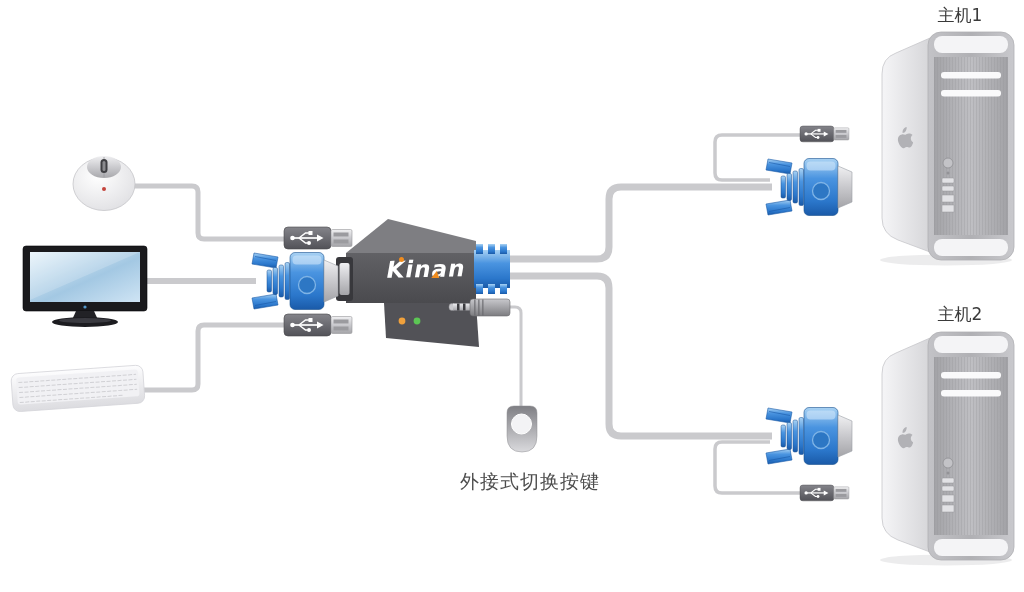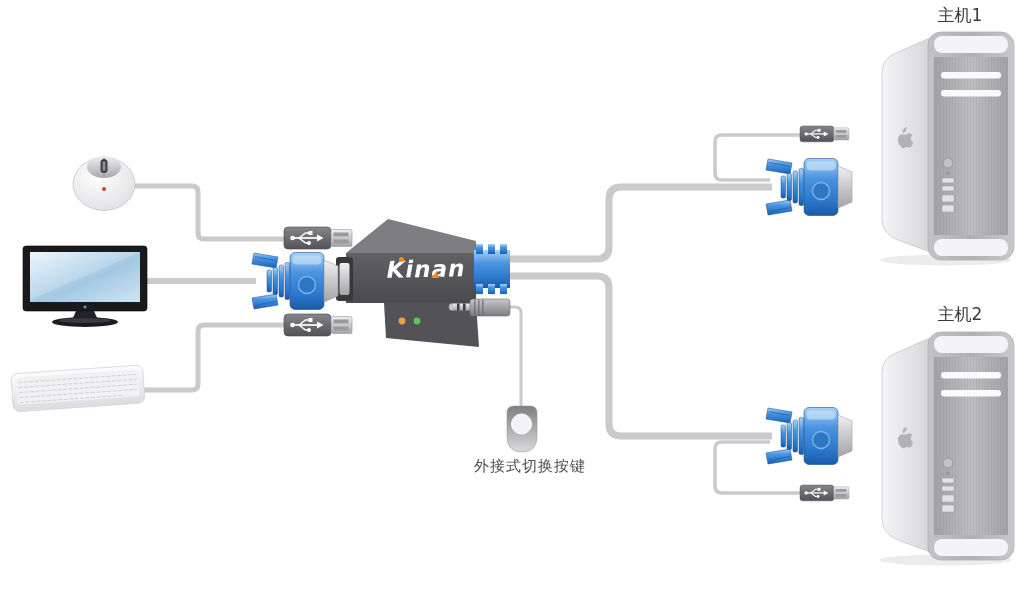--- a/index.html
+++ b/index.html
@@ -2,21 +2,21 @@
 <html><head>
 <meta charset="utf-8">
 <style>
   html,body{margin:0;padding:0;background:#fff;}
   #stage{position:relative;width:1024px;height:592px;background:#ffffff;overflow:hidden;
          font-family:"DejaVu Sans",sans-serif;}
   #art{position:absolute;left:0;top:0;}
   .lbl{position:absolute;color:#3a3a3a;font-size:17px;font-weight:500;text-align:center;}
   #host1-label{left:890px;top:4px;width:140px;}
   #host2-label{left:890px;top:303px;width:140px;}
-  #button-label{left:450px;top:457px;width:160px;font-size:15px;color:#4d4d4d;letter-spacing:1px;font-weight:500;}
+  #button-label{left:450px;top:469px;width:160px;font-size:19px;color:#4d4d4d;letter-spacing:1px;font-weight:500;}
   #brand-logo{position:absolute;left:374px;top:256px;width:104px;text-align:center;
               color:#ffffff;font-size:23px;font-weight:800;font-style:italic;
               letter-spacing:1px;transform:rotate(-1deg);}
   #brand-dot{position:absolute;left:399px;top:257px;width:5px;height:5px;border-radius:50%;background:#f08c1e;}
   #brand-tri{position:absolute;left:432px;top:271px;width:0;height:0;
              border-left:4px solid transparent;border-right:4px solid transparent;
              border-bottom:7px solid #f08c1e;transform:skewX(-12deg);}
 </style>
 </head>
 <body>

